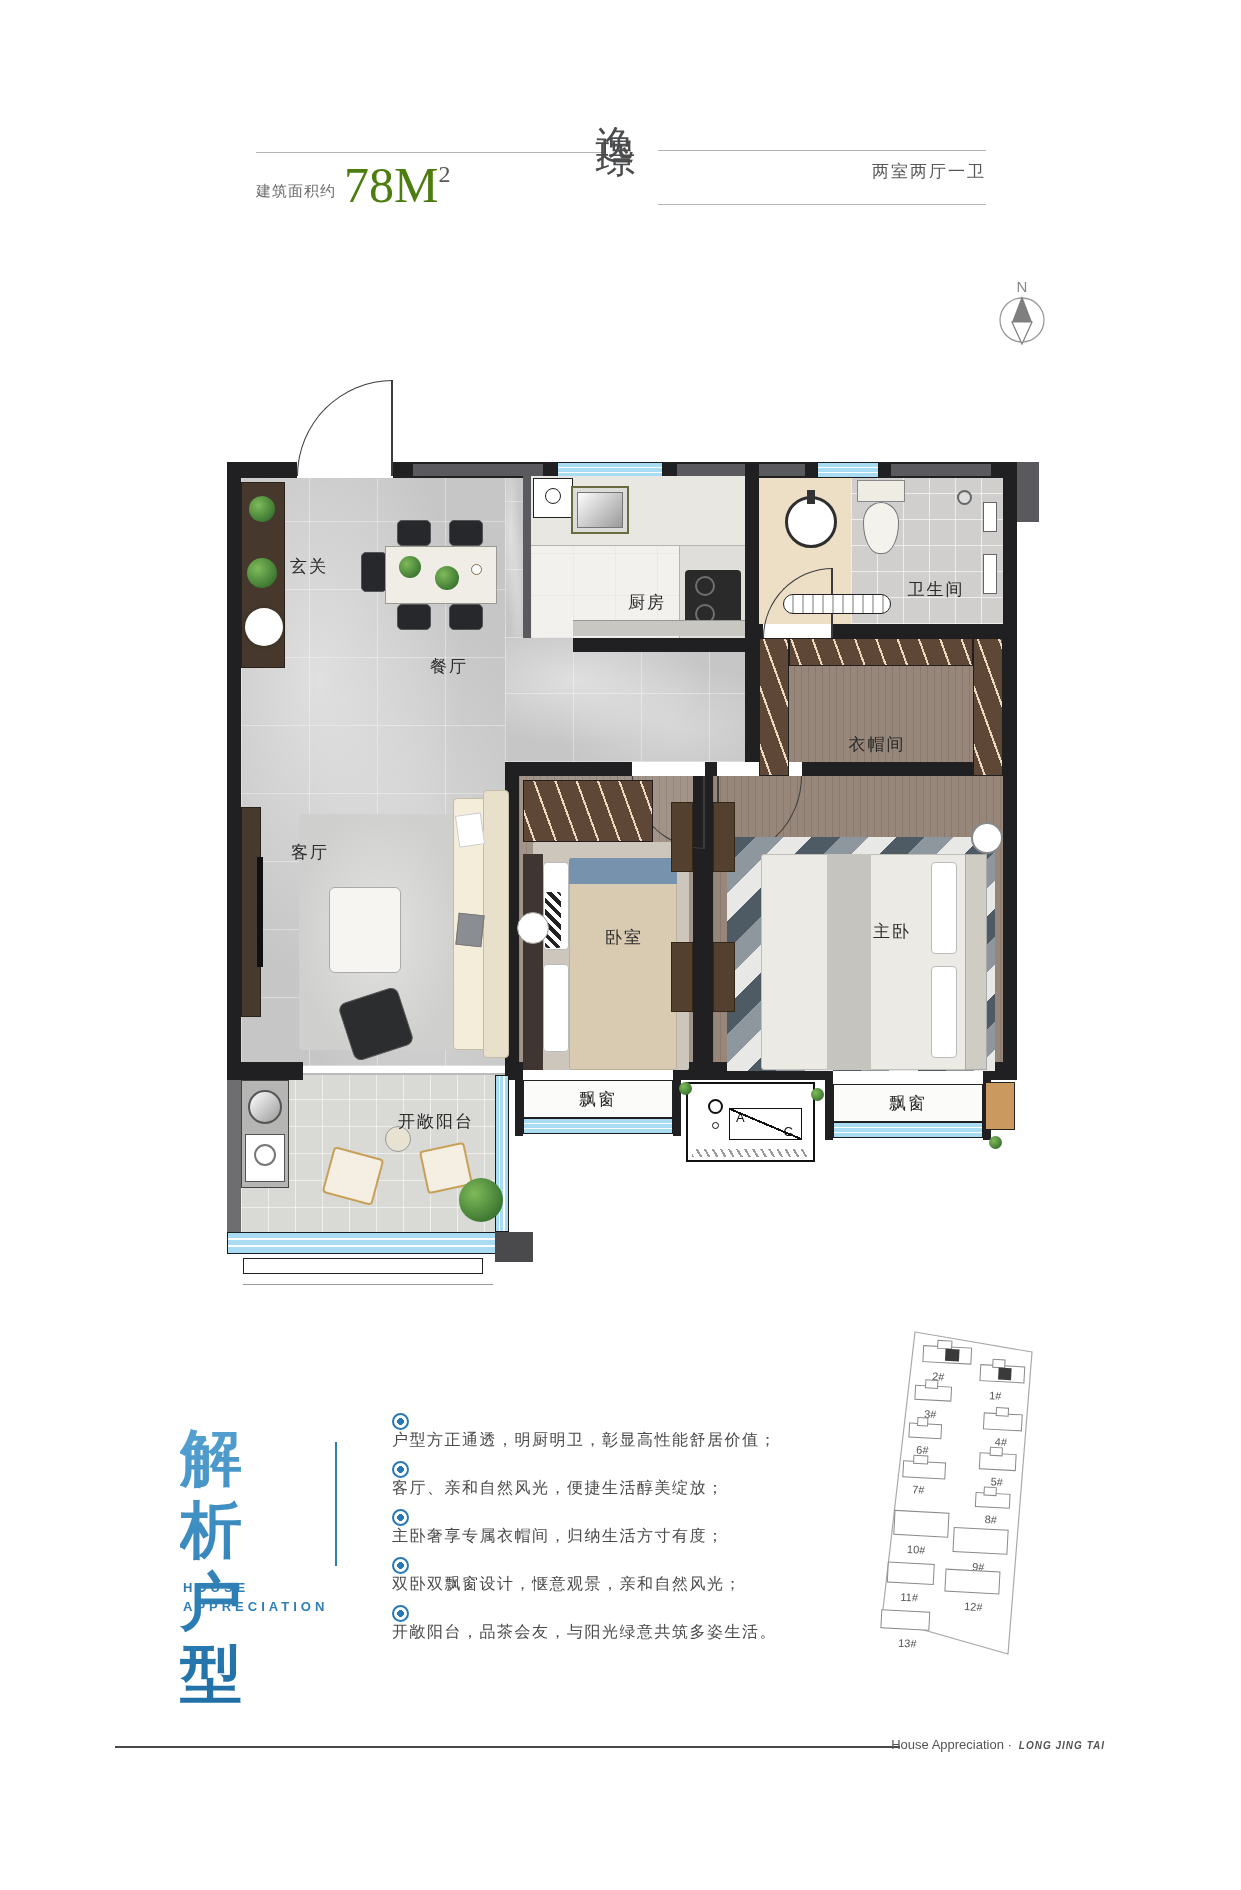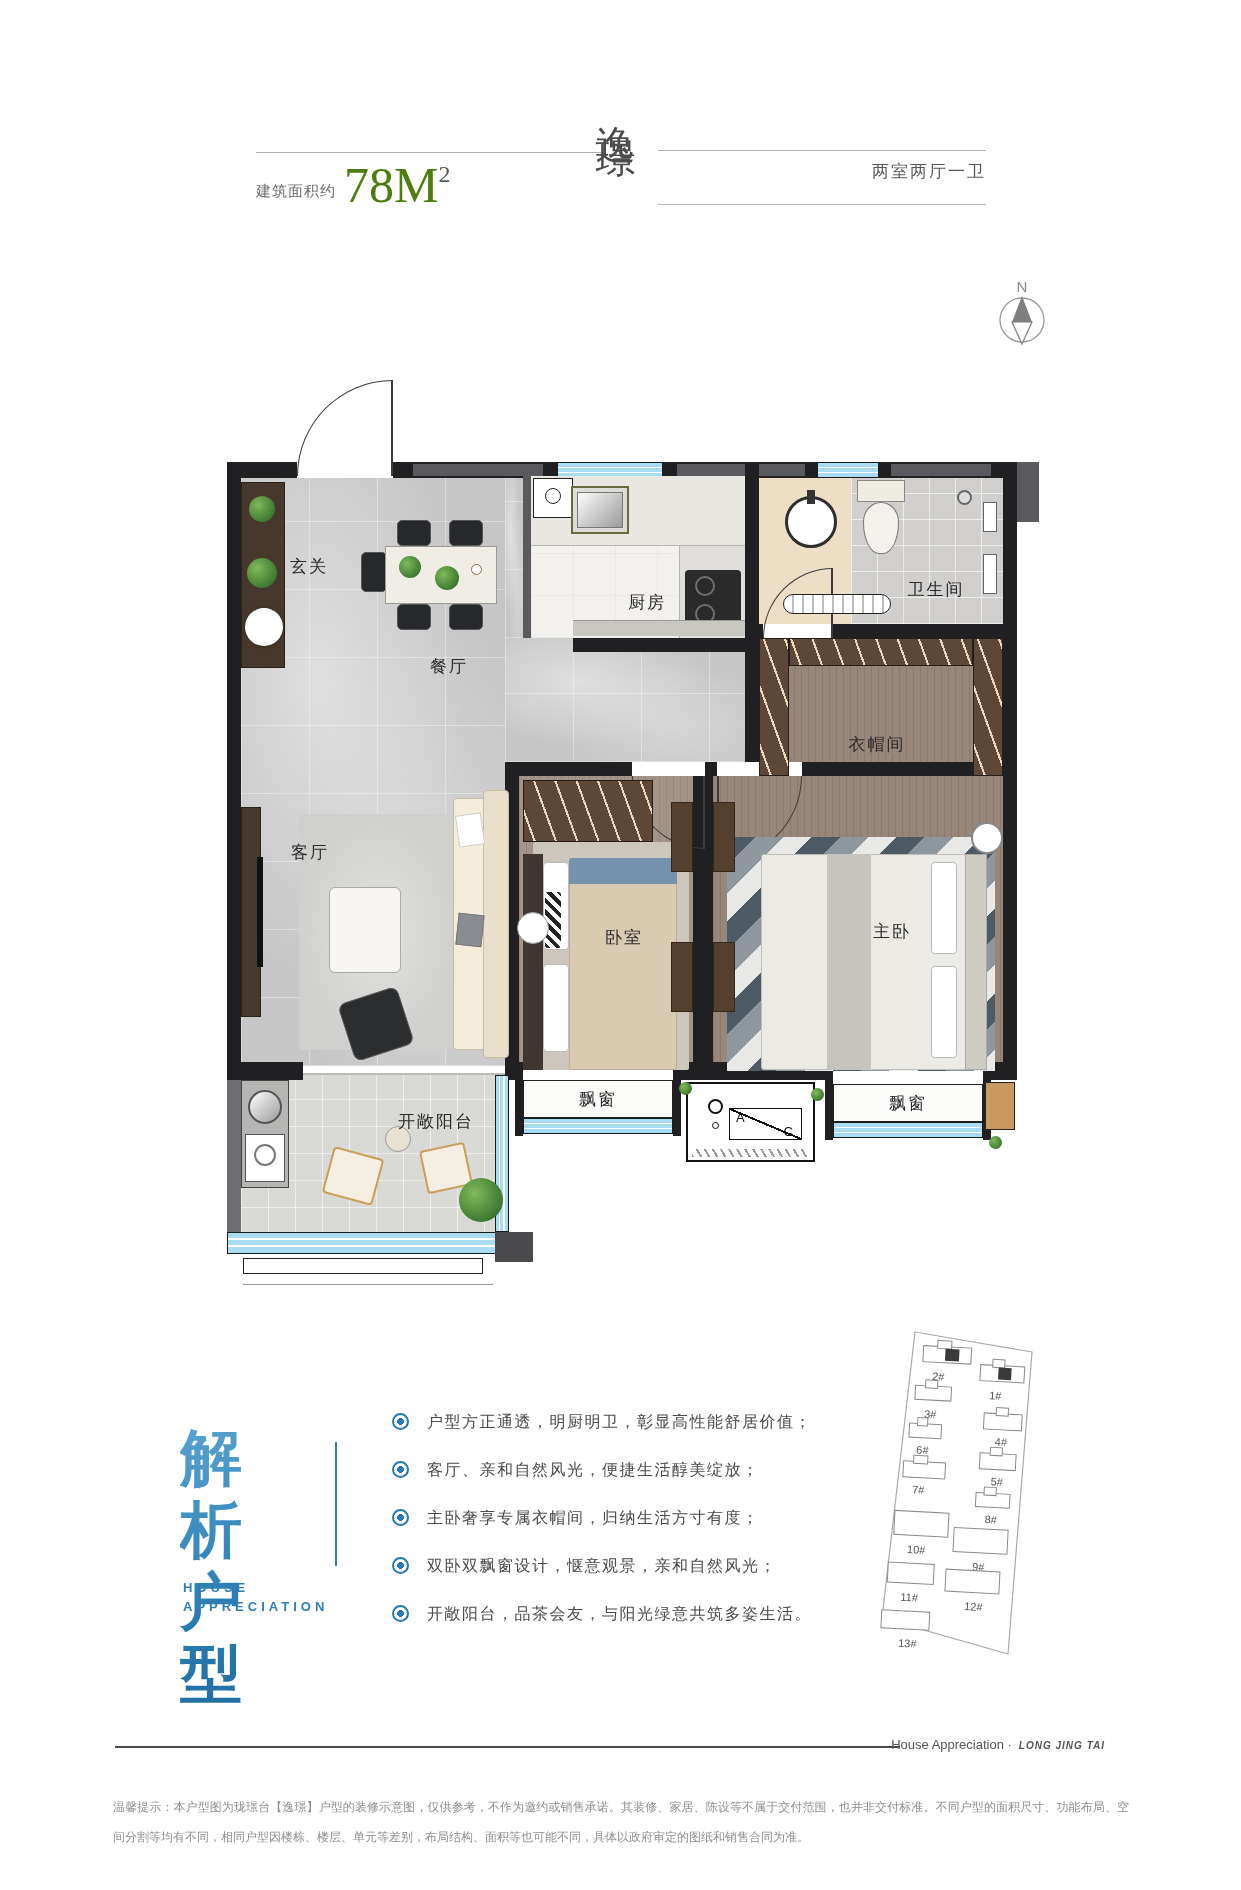--- a/index.html
+++ b/index.html
@@ -54,21 +54,21 @@
   .circle{border-radius:50%;}
   
   .an-title{position:absolute;left:180px;top:1422px;width:142px;font-family:"Liberation Serif","DejaVu Serif",serif;
             font-size:62px;line-height:72px;letter-spacing:16px;font-weight:bold;
             background:linear-gradient(160deg,#58a3d2 0%,#2d7fb5 55%,#1a689f 100%);
             -webkit-background-clip:text;background-clip:text;-webkit-text-fill-color:transparent;color:#2d7fb5;}
   .an-vline{position:absolute;left:335px;top:1442px;width:2px;height:124px;background:#2f7fb5;}
   .an-sub{position:absolute;left:183px;top:1578px;font-size:13px;font-weight:bold;color:#2f7fb5;
           letter-spacing:4px;line-height:19px;}
   .bullets{position:absolute;left:392px;top:1412px;list-style:none;margin:0;padding:0;}
-  .bullets li{display:flex;align-items:flex-start;margin-bottom:28px;height:20px;}
+  .bullets li{display:flex;align-items:flex-start;margin-bottom:28px;height:20px;flex-direction:column;}
   .b-icon{width:13px;height:13px;border:2px solid #2878b5;border-radius:50%;margin:1px 18px 0 0;flex:0 0 auto;
           background:radial-gradient(circle,#2878b5 0 3.5px,#fff 3.5px);}
   .b-text{font-size:16px;color:#4a4a4a;letter-spacing:1.5px;line-height:19px;}
   
   .f-line{position:absolute;left:115px;top:1746px;width:785px;height:2px;background:#4a4a4a;}
   .f-brand{position:absolute;right:136px;top:1737px;display:flex;align-items:baseline;gap:7px;color:#555;}
   .f-brand .pre{font-size:13px;}
   .f-brand .name{font-size:10px;font-weight:bold;font-style:italic;letter-spacing:1px;}
   .f-disc{position:absolute;left:113px;top:1792px;width:1016px;font-size:12px;line-height:30px;color:#8f8f8f;
           text-align:justify;}
@@ -375,15 +375,14 @@
         <text x="26" y="328" font-size="11" fill="#555" stroke="none">13#</text>
       </g>
     </g>
   </svg>
 
   <div class="f-line"></div>
   <div class="f-brand">
     <span class="pre">House Appreciation ·</span>
     <span class="name">LONG JING TAI</span>
   </div>
-  <div class="f-disc">温馨提示：本户型图为珑璟台【逸璟】户型的装修示意图，仅供参考，不作为邀约或销售承诺。其装修、家居、陈设等不属于交付范围，也并非交付标准。不同户型的面积尺寸、功能布局、空间分割等均有不同，相同户型因楼栋、楼层、单元等差别，布局结构、面积等也可能不同，具体以政府审定的图纸和销售合同为准。</div>
 
 </div>
 
 </body></html>

